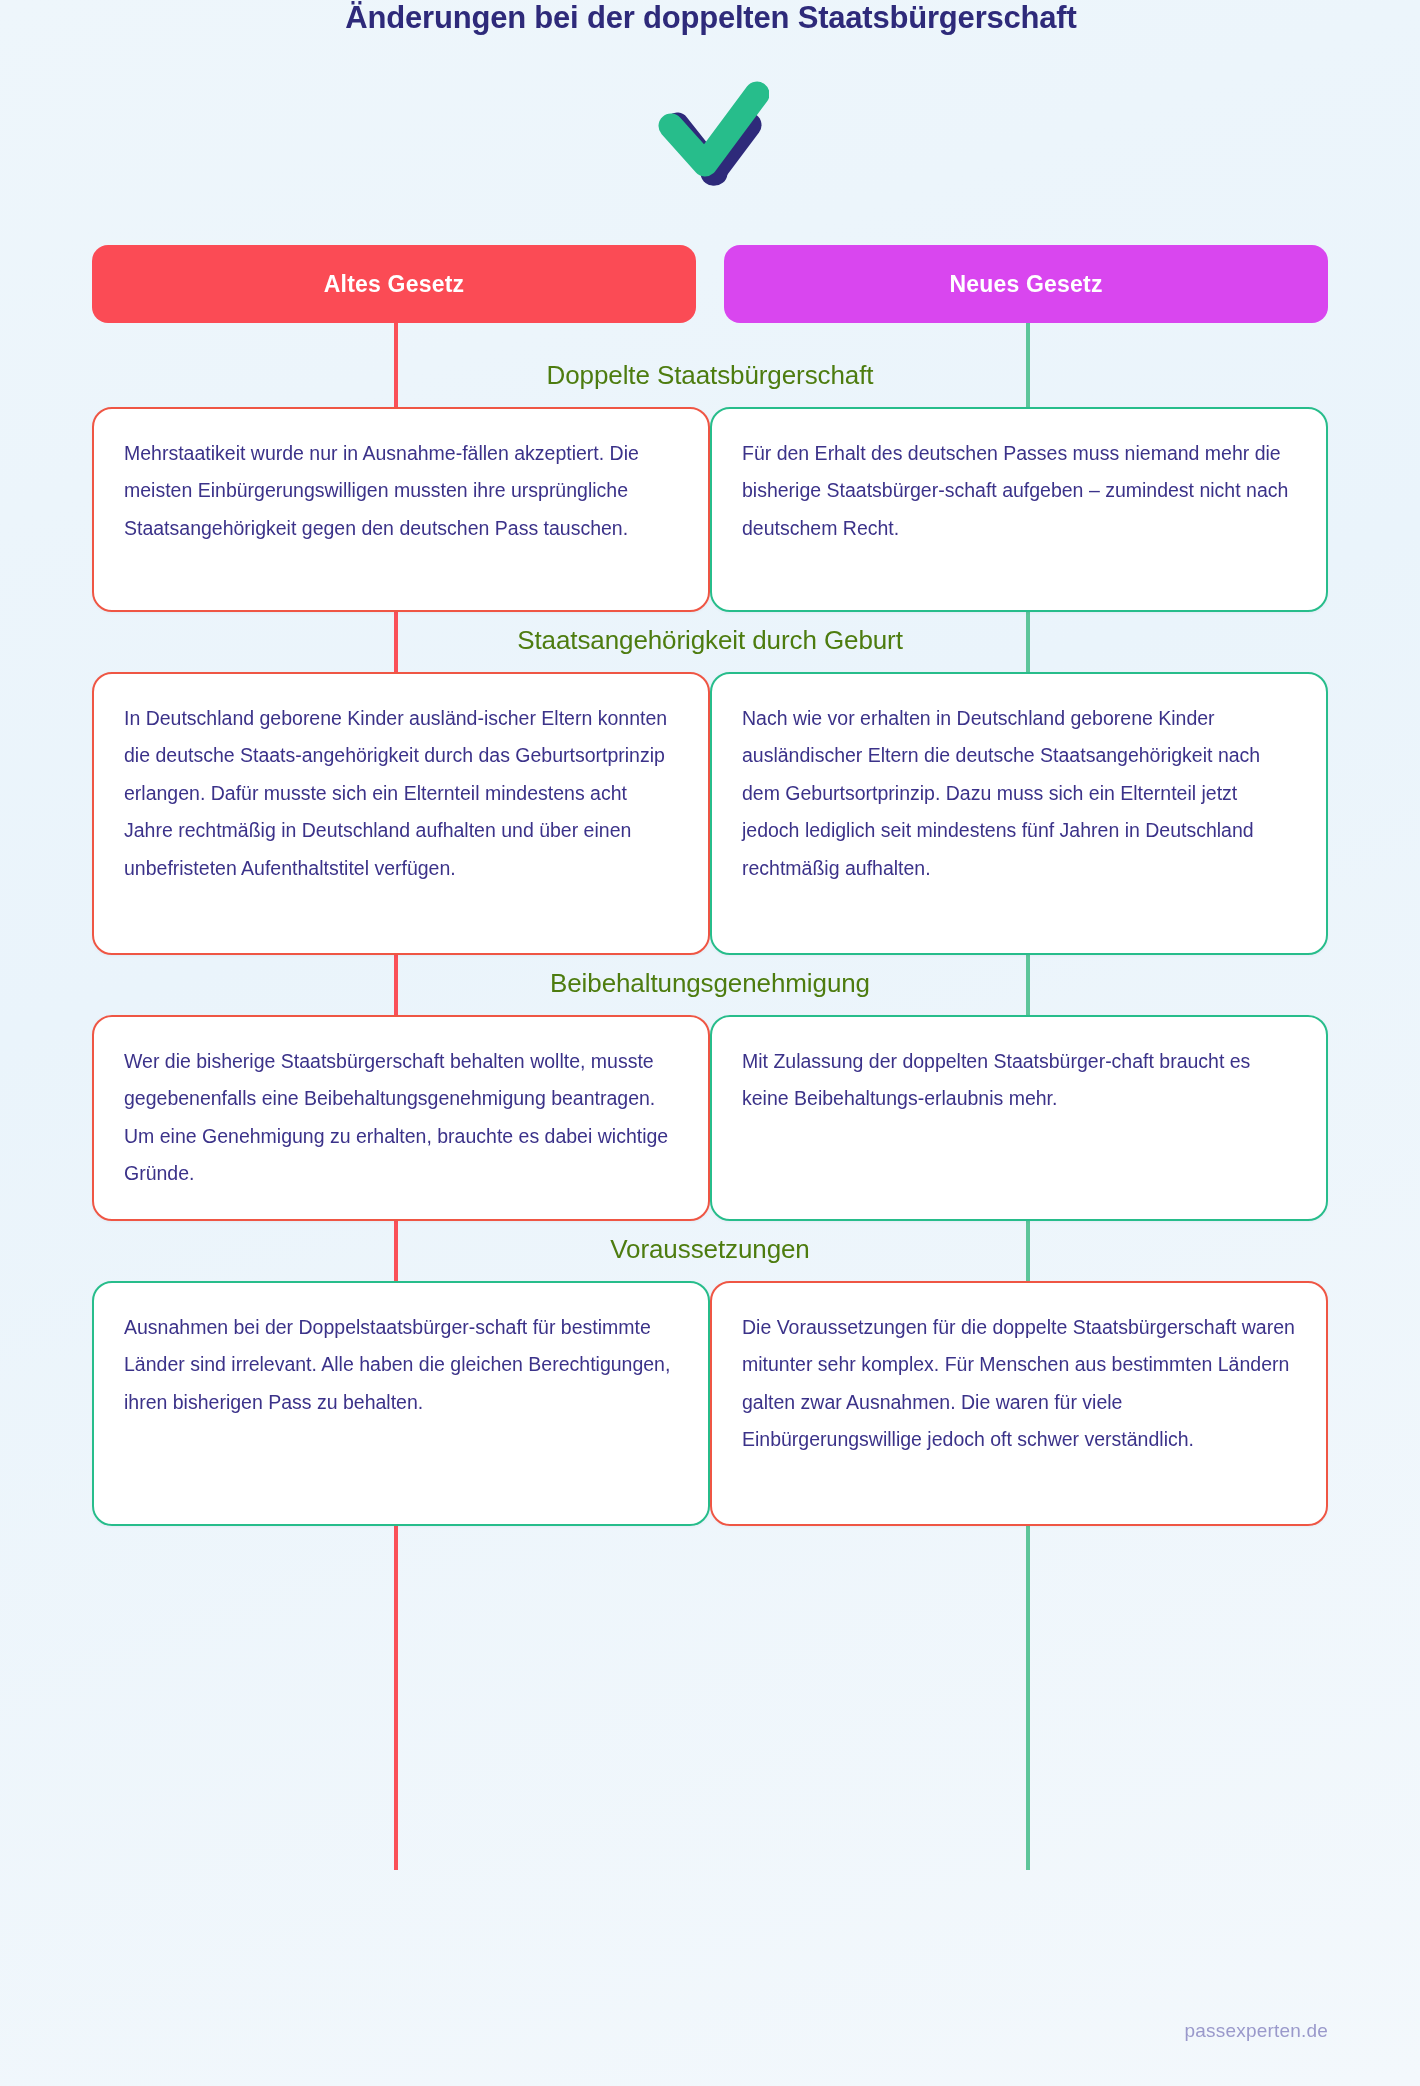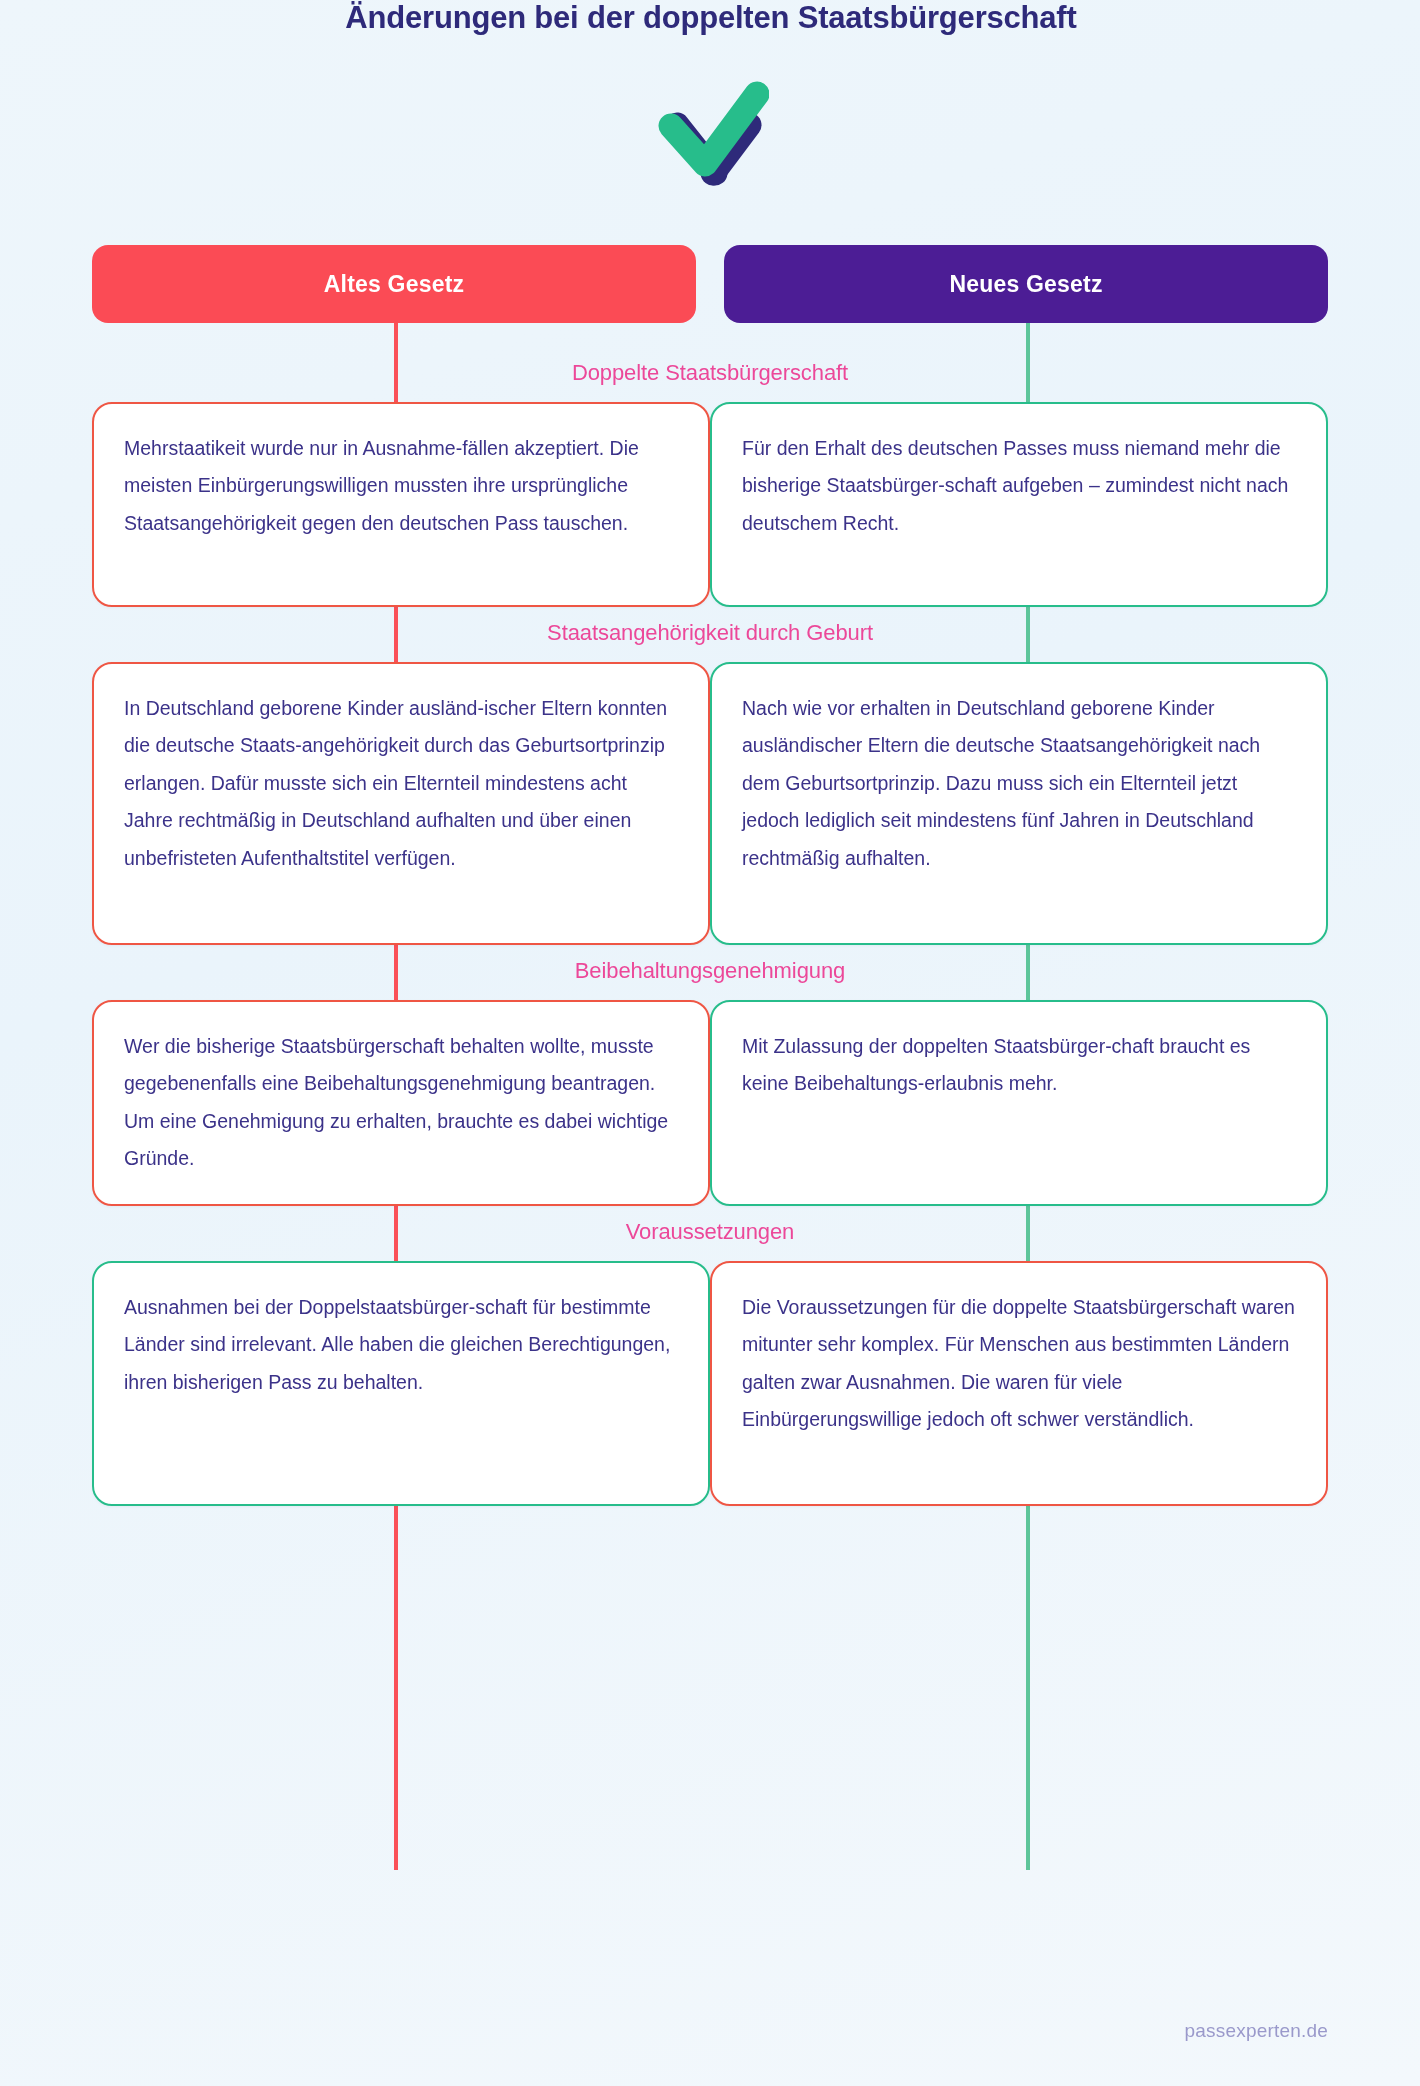--- a/index.html
+++ b/index.html
@@ -78,35 +78,35 @@
     display: flex;
     align-items: center;
     justify-content: center;
     color: #ffffff;
     font-size: 23px;
     font-weight: bold;
     letter-spacing: 0.2px;
     text-align: right;
   }
   .pill.old { background: #fb4b55; }
-  .pill.new { background: #4c1d95; }
+  .pill.new { background: #d946ef; }
 
   
   .sections {
     position: absolute;
     top: 347px;
     left: 92px;
     right: 92px;
     z-index: 2;
   }
   .section { position: relative; }
   .section-heading {
     text-align: center;
-    font-size: 22px;
-    color: #ec4899;
+    font-size: 26px;
+    color: #4d7c0f;
     font-weight: normal;
     padding: 13px 0 16px;
     letter-spacing: -0.1px;
     position: relative;
     z-index: 3;
   }
   .row {
     display: flex;
     align-items: stretch;
   }

